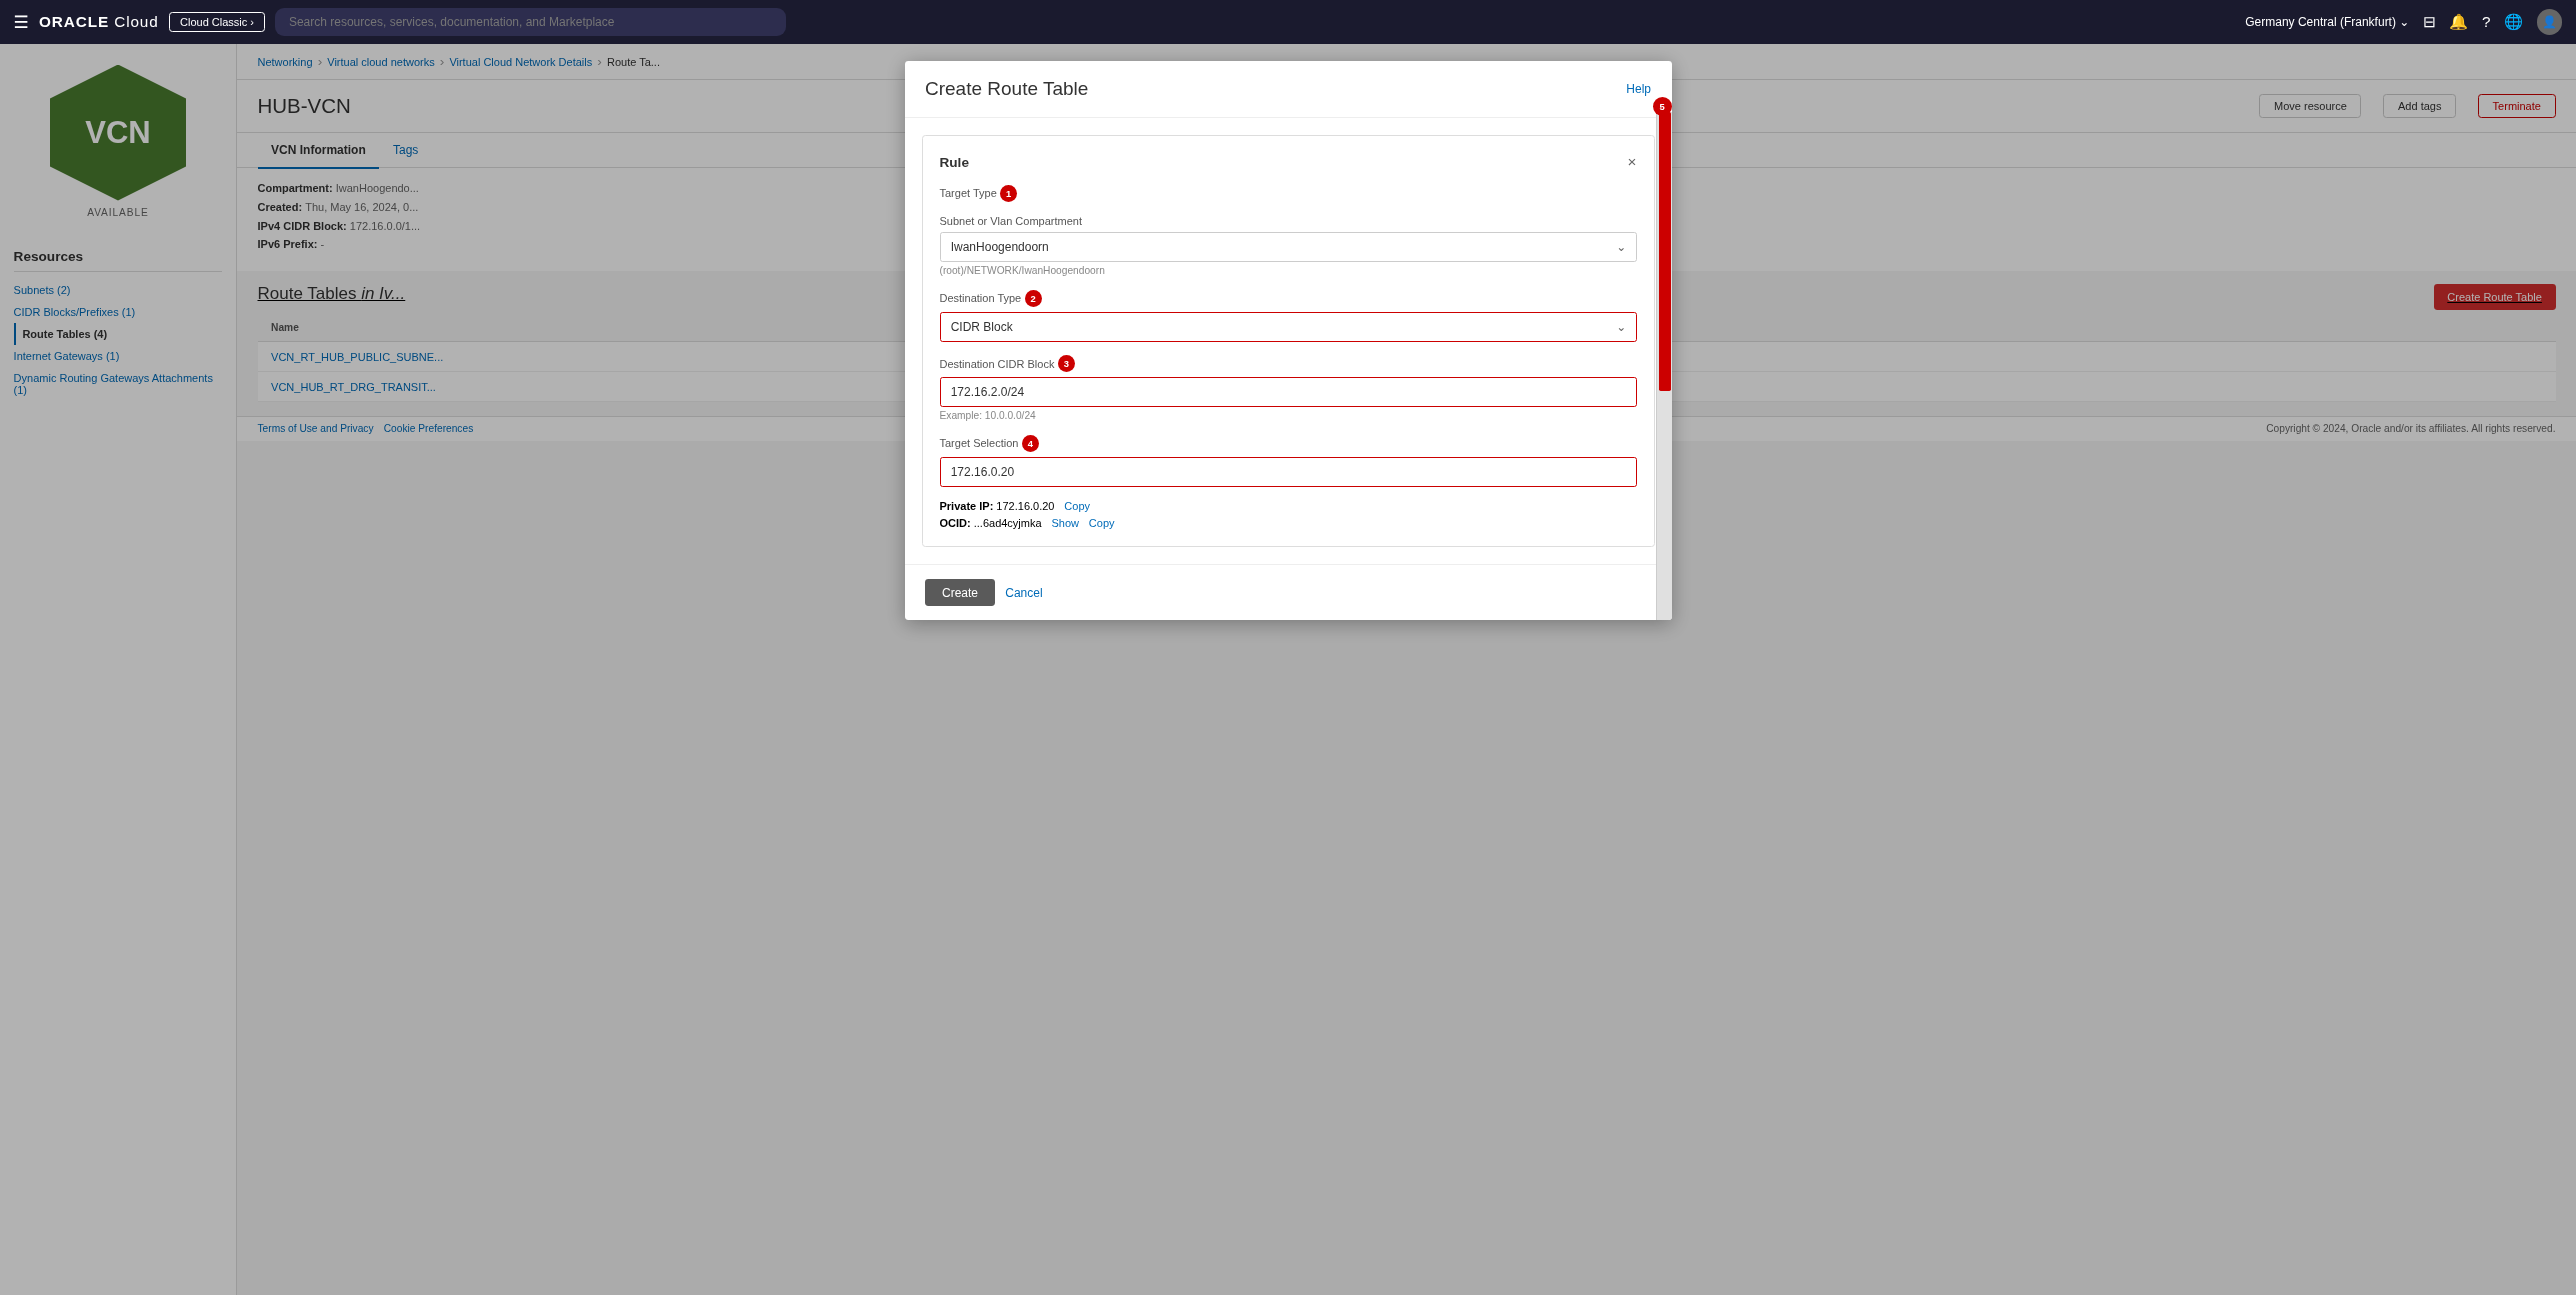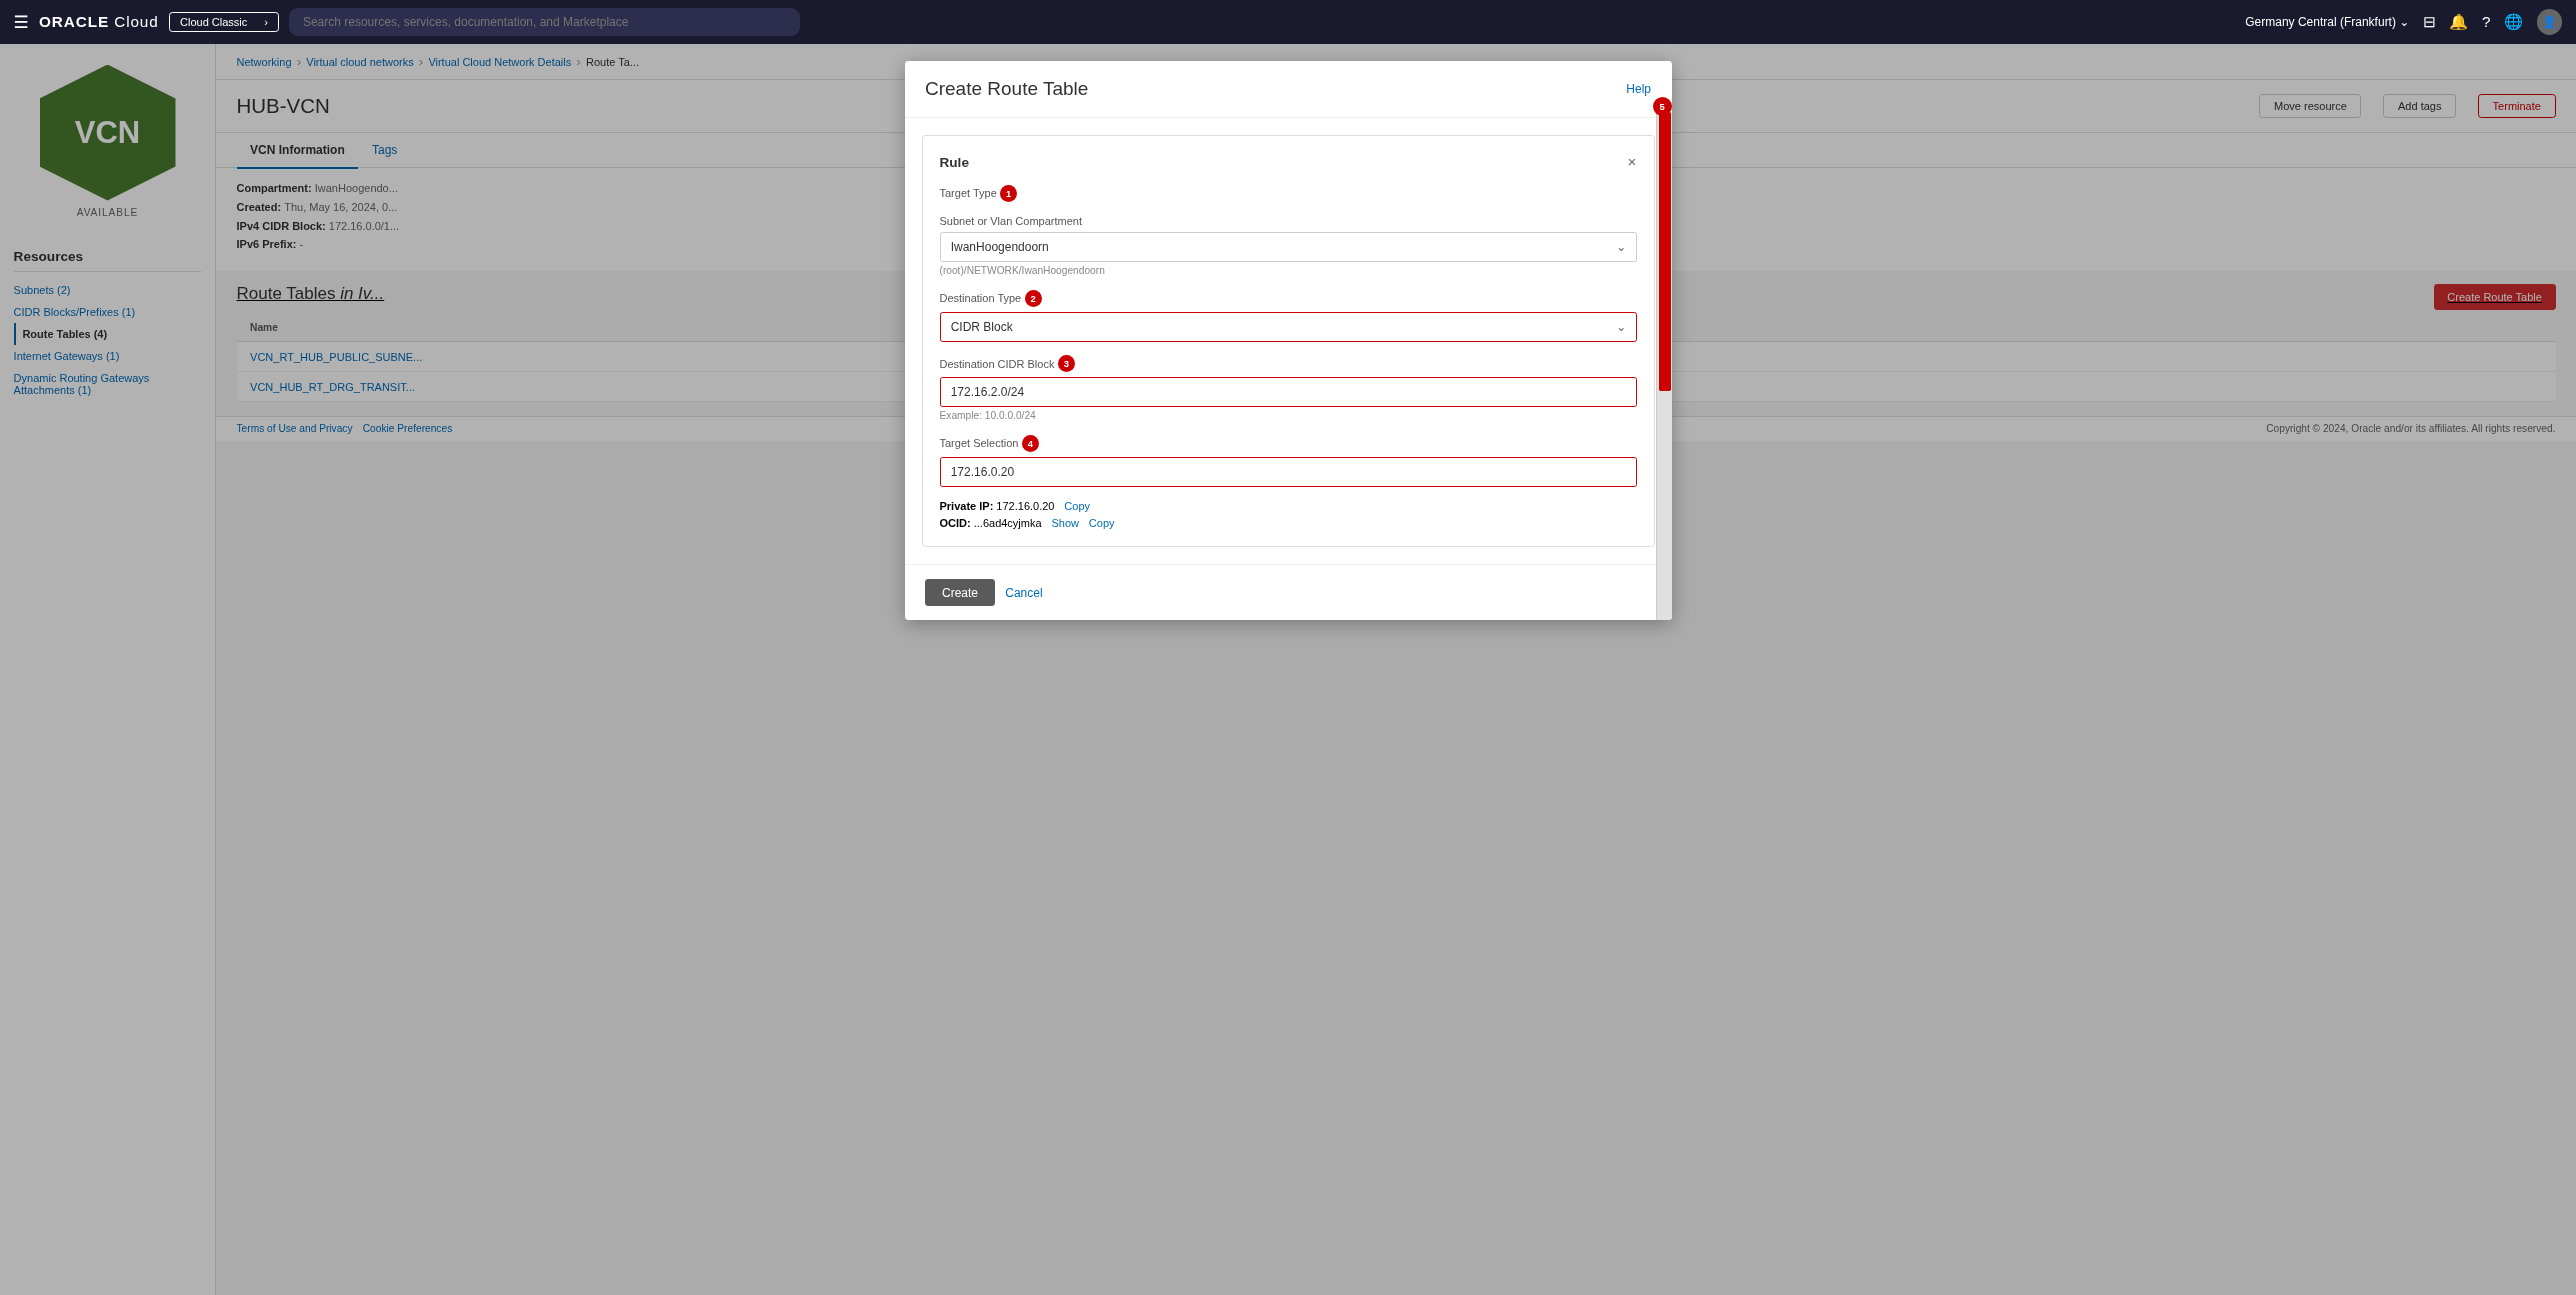--- a/index.html
+++ b/index.html
@@ -9,38 +9,38 @@
     .top-nav {
       display: flex; align-items: center; background: #1a1a2e; color: #fff;
       height: 44px; padding: 0 13.6px; gap: 10.2px; position: relative; z-index: 100;
     }
     .hamburger-icon { cursor: pointer; color: #fff; font-size: 17px; }
     .oracle-logo { font-size: 15.3px; font-weight: 300; letter-spacing: 0.9px; }
     .oracle-logo span { font-weight: 700; }
     .cloud-classic-btn {
       border: 0.9px solid #fff; border-radius: 3.4px; padding: 3.4px 10.2px;
       background: transparent; color: #fff; cursor: pointer; font-size: 11px;
-      display: flex; align-items: center; gap: 17px;
+      display: flex; align-items: center; gap: 3px;
     }
     .search-bar {
       flex: 1; background: #2d2d4e; border: none; border-radius: 9px;
       padding: 6.8px 13.6px; color: #ccc; font-size: 12px; max-width: 511px;
     }
     .nav-right { margin-left: auto; display: flex; align-items: center; gap: 13.6px; color: #fff; font-size: 12px; }
     .region-selector { display: flex; align-items: center; gap: 3.4px; cursor: pointer; text-align: center; }
     .nav-icons { display: flex; gap: 13.6px; align-items: center; }
     .nav-icon { font-size: 15.3px; cursor: pointer; }
     .avatar { width: 25.6px; height: 25.6px; border-radius: 50%; background: #666; display: flex; align-items: center; justify-content: center; cursor: pointer; }
 
     
     .main-layout { display: flex; height: calc(100vh - 44px); overflow: hidden; }
 
     
     .sidebar {
-      width: 216px; background: #fff; border-right: 0.9px solid #ddd;
+      width: 237px; background: #fff; border-right: 0.9px solid #ddd;
       overflow-y: auto; flex-shrink: 0;
     }
     .vcn-hero { display: flex; flex-direction: column; align-items: center; padding: 20.5px 13.6px; }
     .vcn-hexagon {
       width: 136px; height: 136px; background: #4a7c2f; clip-path: polygon(50% 0%, 100% 25%, 100% 75%, 50% 100%, 0% 75%, 0% 25%);
       display: flex; align-items: center; justify-content: center; color: #fff; font-size: 31px; font-weight: 700;
     }
     .vcn-status { color: #666; font-size: 10.2px; margin-top: 6.8px; letter-spacing: 0.9px; }
     .sidebar-resources { padding: 10.2px 13.6px; }
     .sidebar-resources-title { font-weight: 700; font-size: 13.6px; color: #333; margin-bottom: 6.8px; border-bottom: 0.9px solid #ddd; padding-bottom: 6.8px; }

